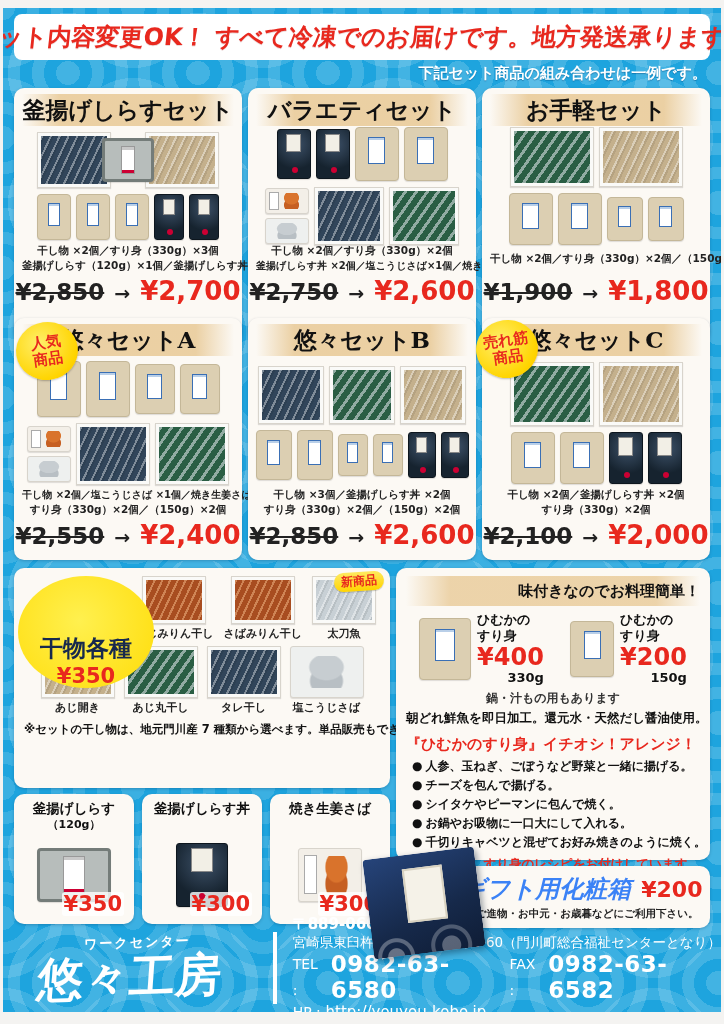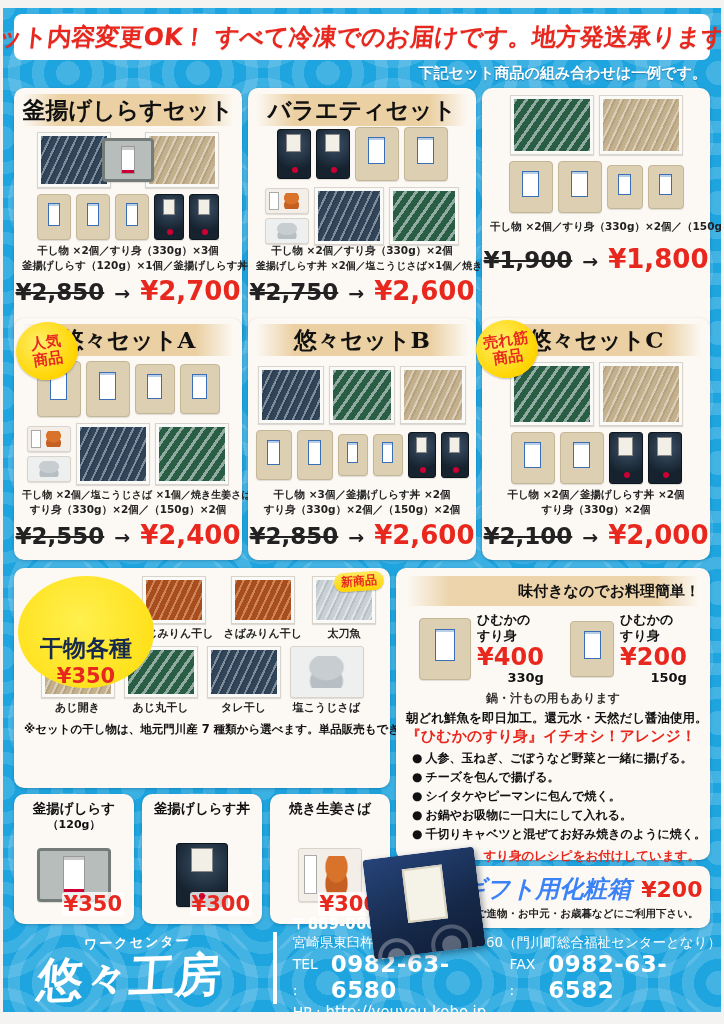--- a/index.html
+++ b/index.html
@@ -125,21 +125,21 @@
   .surimi-title{ text-align:right; font-family:"DejaVu Serif", serif; font-weight:bold; font-size:15px; color:#111; line-height:30px; white-space:nowrap;
     background:linear-gradient(to right, rgba(226,186,120,0), rgba(226,186,120,.6) 15%, rgba(226,186,120,.6) 85%, rgba(226,186,120,0)); }
   .surimi-prods{ display:flex; justify-content:space-around; margin-top:6px; }
   .sp{ display:flex; gap:6px; align-items:center; }
   .sp .txt{ display:flex; flex-direction:column; }
   .sp .n{ font-size:13px; font-weight:bold; color:#111; line-height:16px; }
   .sp .pr{ font-size:24px; font-weight:bold; color:#e8281e; line-height:26px; }
   .sp .wt{ font-size:13px; font-weight:bold; color:#111; text-align:right; }
   .surimi-note1{ text-align:center; font-size:12px; font-weight:bold; color:#333; margin-top:5px; }
   .surimi-note2{ text-align:center; font-size:12.5px; font-weight:bold; color:#111; margin-top:3px; white-space:nowrap; }
-  .arrange-title{ font-size:15px; font-weight:bold; color:#e8281e; margin-top:0; white-space:nowrap; }
+  .arrange-title{ font-size:15px; font-weight:bold; color:#e8281e; margin-top:8px; white-space:nowrap; }
   .arrange-list{ list-style:none; margin-top:3px; }
   .arrange-list li{ font-size:12px; font-weight:bold; color:#111; line-height:19px; white-space:nowrap; }
   .arrange-list .b{ color:#111; margin:0 3px 0 6px; }
   .recipe-note{ text-align:right; font-size:12.5px; font-weight:bold; color:#e8281e; margin-top:4px; }
   
   .single-card{ width:120px; height:130px; top:786px; padding:6px 6px; display:flex; flex-direction:column; align-items:center; }
   .single-card .nm{ font-size:13.5px; font-weight:bold; color:#111; white-space:nowrap; }
   .single-card .sub{ font-size:11px; font-weight:bold; color:#111; min-height:13px; line-height:13px; }
   .single-card .imgzone{ flex:1; display:flex; align-items:center; justify-content:center; width:100%; position:relative; }
   .single-card .pr{ position:absolute; right:4px; bottom:2px; font-size:21px; font-weight:bold; color:#e8281e; background:rgba(255,255,255,.8); padding:0 2px; border-radius:3px; }
@@ -244,20 +244,21 @@
       <div style="font-size:10px">釜揚げしらす丼 ×2個／塩こうじさば×1個／焼き生姜さば×1個</div>
     </div>
     <div class="price-row">
       <span class="old">¥2,750</span>
       <span class="arrow">→</span>
       <span class="new">¥2,600</span>
     </div>
   </section>
 
   <section class="card set-card" style="left:479px; top:80px;">
+    <h2 class="set-title"><span>お手軽セット</span></h2>
     <div class="ph-rows">
       <div class="ph-row">
         <div class="ph tray tray-green w84 h60">
             <div class="fill"></div>
           </div>
         <div class="ph tray tray-dry w84 h60">
             <div class="fill"></div>
           </div>
       </div>
       <div class="ph-row">

